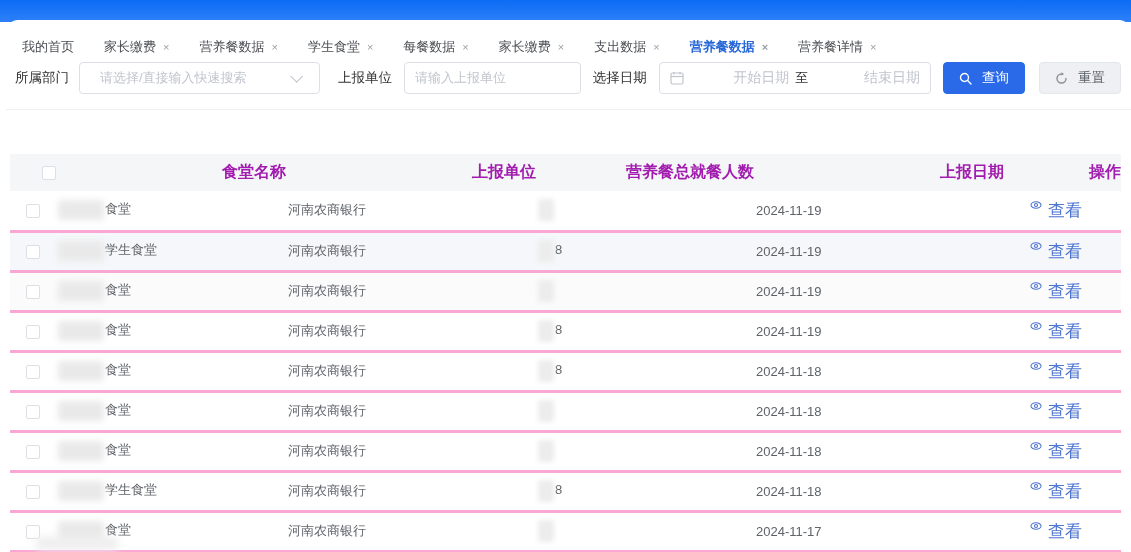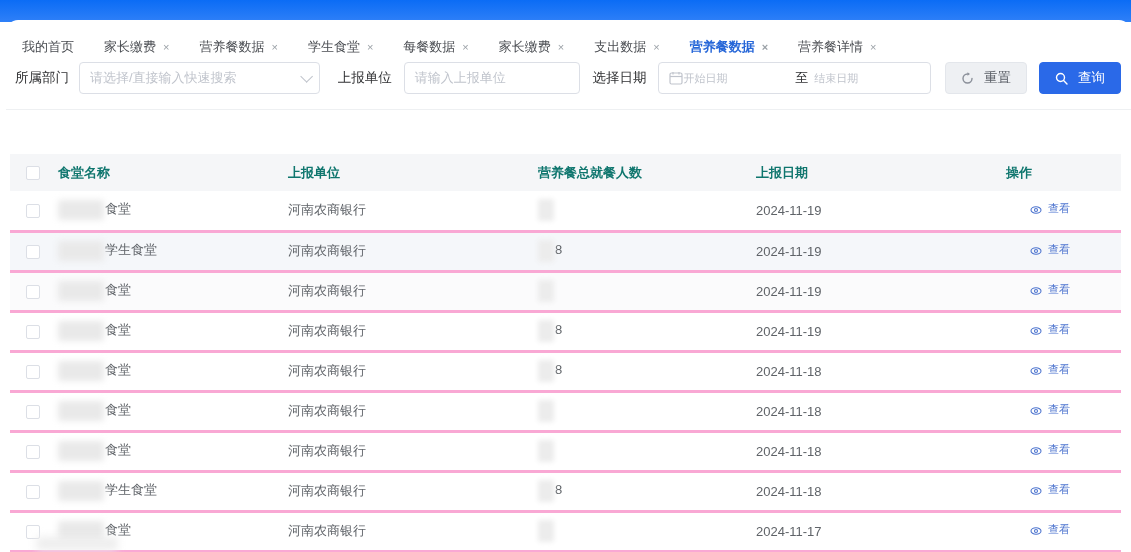--- a/index.html
+++ b/index.html
@@ -21,56 +21,56 @@
     color:#4a4d52; cursor:pointer; white-space:nowrap; }
   .tab .close { font-size:11px; color:#9aa0a6; margin-left:7px; line-height:1; }
   .tab.active { color:#2767d8; font-weight:bold; }
 
   
   .filterbar { display:flex; align-items:center; height:44px; padding:0 10px 0 9px; }
   .flabel { font-size:13.5px; font-weight:normal; color:#303133; white-space:nowrap; }
   .control { height:32px; border:1px solid #dcdfe6; border-radius:4px; background:#fff;
     display:flex; align-items:center; font-size:13px; color:#303133; }
   .placeholder { color:#c0c4cc; }
-  .sel { width:248px; margin-left:10px; padding:0 10px; justify-content:space-between; }
+  .sel { width:248px; margin-left:10px; padding:0 20px; justify-content:space-between; }
   .chev { width:9px; height:9px; border-right:1.5px solid #c0c4cc;
     border-bottom:1.5px solid #c0c4cc; transform:rotate(45deg) translateY(-3px); }
   .inp { width:182px; margin-left:12px; padding:0 10px; }
   .daterange { width:281px; margin-left:12px; padding:0 10px; }
-  .daterange .dph { flex:1; text-align:left; font-size:11px; }
+  .daterange .dph { flex:1; text-align:right; font-size:14px; }
   .daterange .sep { font-size:13px; color:#303133; padding:0 6px; }
   .ml18 { margin-left:18px; } .ml12 { margin-left:12px; }
   .btn { height:32px; border-radius:4px; display:flex; align-items:center;
     justify-content:center; font-size:13.5px; cursor:pointer; padding:0 15px;
     white-space:nowrap; }
   .btn svg { margin-right:5px; }
   .btn-primary { background:#2a69e8; color:#fff; border:1px solid #2a69e8; margin-left:12px; }
   .btn-plain { background:#eef0f3; color:#5a5e66; border:1px solid #e3e6eb; margin-left:14px; }
 
   .hdivider { height:1px; background:#eef0f2; margin-top:9px; }
 
   
   .tablewrap { margin:44px 10px 0 4px; }
   table { width:100%; border-collapse:collapse; table-layout:fixed; }
   col.c-check{width:46px;} col.c-name{width:230px;} col.c-unit{width:250px;}
   col.c-count{width:218px;} col.c-date{width:250px;} col.c-act{width:auto;}
-  thead th { background:#f5f6f8; height:37px; font-size:13px; font-weight:bold;
-    color:#0f766e; text-align:left; padding:0 0 0 2px; }
+  thead th { background:#f5f6f8; height:37px; font-size:16px; font-weight:bold;
+    color:#a21caf; text-align:right; padding:0 0 0 2px; }
   thead th.th-check, tbody td.td-check { padding-left:16px; }
   tbody td { height:40px; border-bottom:3px solid #f9a8d4; font-size:13px;
     color:#5f6368; padding:0 0 0 2px; }
   tbody tr.shade1 { background:#f5f7fa; }
   tbody tr.shade2 { background:#fbfbfc; }
   .checkbox { width:14px; height:14px; border:1px solid #dcdfe6; border-radius:2px;
     background:#fff; display:inline-block; vertical-align:middle; }
   .blur-name { display:inline-block; width:46px; height:20px; background:#e9e9e9;
     border-radius:3px; filter:blur(3px); vertical-align:middle; margin-right:1px; }
   .blur-count { display:inline-block; width:16px; height:22px; background:#ececec;
     border-radius:2px; filter:blur(2.5px); vertical-align:middle; margin-right:1px; }
-  .view-link { display:inline-flex; align-items:flex-end; font-size:11px;
+  .view-link { display:inline-flex; align-items:flex-start; font-size:17px;
     color:#4d74cf; cursor:pointer; padding-left:24px; }
   .view-link svg { margin-right:3px; }
   .bottom-blur { position:absolute; left:30px; bottom:2px; width:82px; height:13px;
     background:#ededed; border-radius:4px; filter:blur(4px); }
 </style>
 </head>
 <body>
 
 <div class="stage">
   <div class="topbar"></div>
@@ -141,37 +141,37 @@
               <rect x="1" y="2" width="12" height="11" rx="1.5" fill="none" stroke="#c0c4cc" stroke-width="1.2"></rect>
               <line x1="1" y1="5.5" x2="13" y2="5.5" stroke="#c0c4cc" stroke-width="1.2"></line>
               <line x1="4" y1="1" x2="4" y2="3.5" stroke="#c0c4cc" stroke-width="1.2"></line>
               <line x1="10" y1="1" x2="10" y2="3.5" stroke="#c0c4cc" stroke-width="1.2"></line>
             </svg>
         </span>
         <span class="dph placeholder">开始日期</span>
         <span class="sep">至</span>
         <span class="dph placeholder">结束日期</span>
       </div>
+      <div class="btn btn-primary">
+        <span style="display:inline-flex;margin-right:5px;">
+          <svg width="13" height="13" viewBox="0 0 13 13">
+              <circle cx="5.5" cy="5.5" r="4" fill="none" stroke="#fff" stroke-width="1.4"></circle>
+              <line x1="8.6" y1="8.6" x2="12" y2="12" stroke="#fff" stroke-width="1.4" stroke-linecap="round"></line>
+            </svg>
+        </span>
+        <span>查询</span>
+      </div>
       <div class="btn btn-plain">
         <span style="display:inline-flex;margin-right:5px;">
           <svg width="13" height="13" viewBox="0 0 13 13">
               <path d="M11 6.5 A4.5 4.5 0 1 1 6.5 2" fill="none" stroke="#8a8f99" stroke-width="1.4" stroke-linecap="round"></path>
               <path d="M6.5 0.3 L9 2 L6.5 3.7 Z" fill="#8a8f99"></path>
             </svg>
         </span>
         <span>重置</span>
-      </div>
-      <div class="btn btn-primary">
-        <span style="display:inline-flex;margin-right:5px;">
-          <svg width="13" height="13" viewBox="0 0 13 13">
-              <circle cx="5.5" cy="5.5" r="4" fill="none" stroke="#fff" stroke-width="1.4"></circle>
-              <line x1="8.6" y1="8.6" x2="12" y2="12" stroke="#fff" stroke-width="1.4" stroke-linecap="round"></line>
-            </svg>
-        </span>
-        <span>查询</span>
       </div>
     </div>
 
     <div class="hdivider"></div>
 
     <div class="tablewrap">
       <table>
         <colgroup>
           <col class="c-check">
             <col class="c-name">

